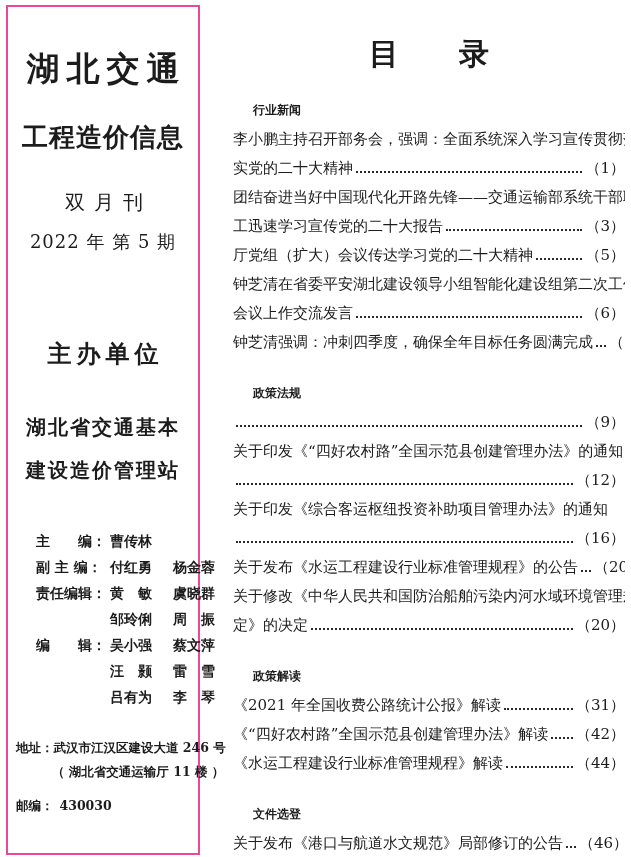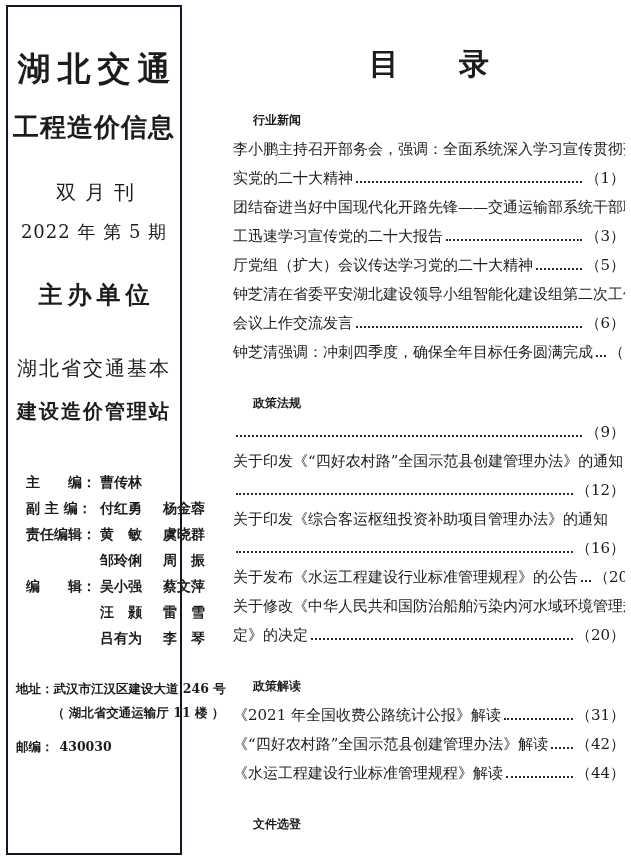--- a/index.html
+++ b/index.html
@@ -9,55 +9,55 @@
     background:#ffffff;
     overflow:hidden;
     color:#1c1c1c;
     font-family:"DejaVu Serif", serif;
     margin:0 auto;
   }
 
   
   .sidebar {
     position:absolute; left:6px; top:5px;
-    width:176px; height:850px;
-    border:2px solid #0f172a;
+    width:194px; height:850px;
+    border:2px solid #ec4899;
     box-sizing:border-box;
     text-align:center;
   }
   .j-title1 {
     margin-top:40px; font-size:33px; font-weight:900;
     letter-spacing:7px; padding-left:7px;
     font-family:"DejaVu Serif", serif;
   }
   .j-title2 {
-    margin-top:18px; font-size:26px; font-weight:900;
+    margin-top:28px; font-size:26px; font-weight:900;
     letter-spacing:1px;
     font-family:"DejaVu Serif", serif;
   }
   .frequency { margin-top:34px; font-size:20px; letter-spacing:9px; padding-left:11px; }
   .issue { margin-top:14px; font-size:18px; letter-spacing:1px; }
-  .org-heading { margin-top:35px; font-size:24px; font-weight:bold; letter-spacing:5px; padding-left:5px; }
-  .org-name1 { margin-top:44px; font-size:20px; font-weight:normal; letter-spacing:2px; }
+  .org-heading { margin-top:84px; font-size:24px; font-weight:bold; letter-spacing:5px; padding-left:5px; }
+  .org-name1 { margin-top:44px; font-size:20px; font-weight:bold; letter-spacing:2px; }
   .org-name2 { margin-top:16px; font-size:20px; font-weight:bold; letter-spacing:2px; }
 
-  .staff { margin-top:44px; padding-left:18px; text-align:left; font-size:14px; font-weight:bold; }
+  .staff { margin-top:44px; padding-left:28px; text-align:left; font-size:14px; font-weight:bold; }
   .staff-row { display:flex; line-height:26px; white-space:pre; }
   .staff-label { width:74px; flex:none; }
   .staff-name-1 { width:54px; margin-right:9px; flex:none; }
   .staff-name-2 { flex:none; }
 
   .address { margin-top:26px; text-align:right; padding-left:8px; font-size:12.5px; font-weight:bold; line-height:24px; white-space:nowrap; }
   .addr-row { display:flex; }
   .addr-line2 { padding-left:36px; }
   .postcode-row { margin-top:10px; display:flex; }
   .postcode-value { margin-left:6px; }
 
   
-  .toc { position:absolute; left:233px; top:16px; width:392px; }
+  .toc { position:absolute; left:233px; top:6px; width:392px; }
   .toc-title {
     margin-top:28px; text-align:center;
     font-size:30px; font-weight:900; line-height:40px;
     font-family:"DejaVu Sans", sans-serif;
   }
   .toc-heading {
     font-weight:bold; font-size:12px;
     margin-top:21px; line-height:30px;
     font-family:"DejaVu Sans", sans-serif;
     margin-left:20px;
@@ -203,17 +203,22 @@
             <span class="page-num">（42）</span>
           </div>
           <div class="toc-row">
             <span class="row-text">《水运工程建设行业标准管理规程》解读</span>
             <span class="leader"></span>
             <span class="page-num">（44）</span>
           </div>
         </section>
         <section>
           <div class="toc-heading">文件选登</div>
+          <div class="toc-row">
+            <span class="row-text">关于发布《港口与航道水文规范》局部修订的公告</span>
+            <span class="leader"></span>
+            <span class="page-num">（46）</span>
+          </div>
         </section>
       </div>
   </main>
 
 </div>
 
 </body></html>

